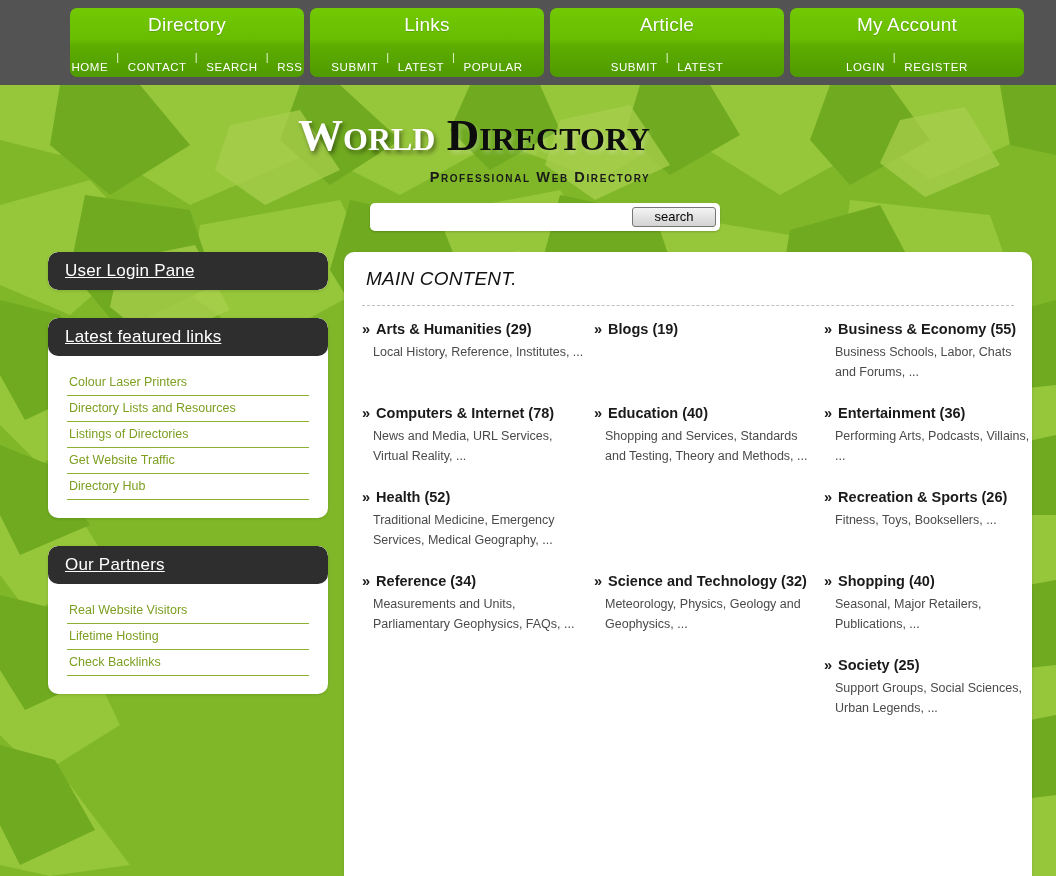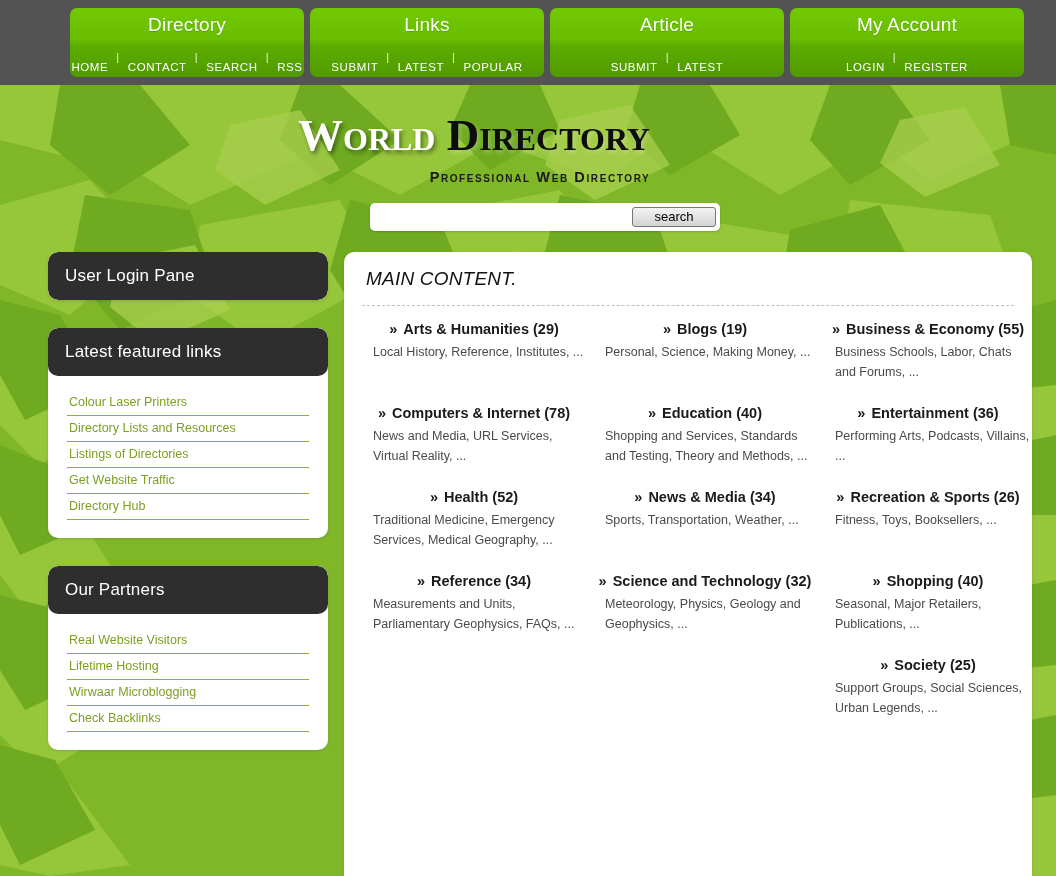--- a/index.html
+++ b/index.html
@@ -161,27 +161,28 @@
   .panel {
     background: #ffffff;
     border-radius: 10px;
     margin-bottom: 28px;
     box-shadow: 0 1px 3px rgba(0,0,0,0.12);
     overflow: hidden;
   }
   .panel-head {
     background: #2e2e2e;
     border-radius: 10px;
-    height: 48px;
+    height: 38px;
     display: flex;
     align-items: center;
     padding-left: 17px;
     color: #ffffff;
     font-size: 17px;
     letter-spacing: 0.2px;
+    text-decoration: underline;
   }
   .panel-body { padding: 12px 19px 14px 19px; }
 
   
   .form-row {
     display: flex;
     align-items: center;
     margin-bottom: 3px;
   }
   .form-label {
@@ -283,21 +284,20 @@
   }
   .cat-cell { padding-bottom: 22px; }
   .cat-title {
     font-size: 14.5px;
     font-weight: bold;
     color: #1a1a1a;
     line-height: 19px;
     text-decoration: none;
     display: block;
     cursor: pointer;
-    text-align: center;
   }
   .cat-title .chev { font-weight: bold; padding-right: 2px; }
   .cat-sub {
     margin-top: 3px;
     padding-left: 11px;
     font-size: 12.5px;
     line-height: 20px;
     color: #4a4a4a;
   }
   .cat-empty { padding-bottom: 0; }
@@ -435,39 +435,37 @@
       <a class="link-item">Get Website Traffic</a>
       <a class="link-item">Directory Hub</a>
     </div>
   </div>
 
   <div class="panel panel-links">
     <div class="panel-head">Our Partners</div>
     <div class="panel-body">
       <a class="link-item">Real Website Visitors</a>
       <a class="link-item">Lifetime Hosting</a>
-      <a class="link-item">Wirwaar Microblogging</a>
       <a class="link-item">Check Backlinks</a>
 
     </div>
   </div>
 
 </div>
 
 <div id="main">
   <div id="main-title">MAIN CONTENT.</div>
   <div id="main-divider"></div>
   <div id="cat-grid">
       <div class="cat-cell">
         <a class="cat-title"><span class="chev">» </span><span>Arts &amp; Humanities (29)</span></a>
         <div class="cat-sub">Local History, Reference, Institutes, ...</div>
       </div>
       <div class="cat-cell">
         <a class="cat-title"><span class="chev">» </span><span>Blogs (19)</span></a>
-        <div class="cat-sub">Personal, Science, Making Money, ...</div>
       </div>
       <div class="cat-cell">
         <a class="cat-title"><span class="chev">» </span><span>Business &amp; Economy (55)</span></a>
         <div class="cat-sub">Business Schools, Labor, Chats and Forums, ...</div>
       </div>
       <div class="cat-cell">
         <a class="cat-title"><span class="chev">» </span><span>Computers &amp; Internet (78)</span></a>
         <div class="cat-sub">News and Media, URL Services, Virtual Reality, ...</div>
       </div>
       <div class="cat-cell">
@@ -476,22 +474,20 @@
       </div>
       <div class="cat-cell">
         <a class="cat-title"><span class="chev">» </span><span>Entertainment (36)</span></a>
         <div class="cat-sub">Performing Arts, Podcasts, Villains, ...</div>
       </div>
       <div class="cat-cell">
         <a class="cat-title"><span class="chev">» </span><span>Health (52)</span></a>
         <div class="cat-sub">Traditional Medicine, Emergency Services, Medical Geography, ...</div>
       </div>
       <div class="cat-cell">
-        <a class="cat-title"><span class="chev">» </span><span>News &amp; Media (34)</span></a>
-        <div class="cat-sub">Sports, Transportation, Weather, ...</div>
       </div>
       <div class="cat-cell">
         <a class="cat-title"><span class="chev">» </span><span>Recreation &amp; Sports (26)</span></a>
         <div class="cat-sub">Fitness, Toys, Booksellers, ...</div>
       </div>
       <div class="cat-cell">
         <a class="cat-title"><span class="chev">» </span><span>Reference (34)</span></a>
         <div class="cat-sub">Measurements and Units, Parliamentary Geophysics, FAQs, ...</div>
       </div>
       <div class="cat-cell">

